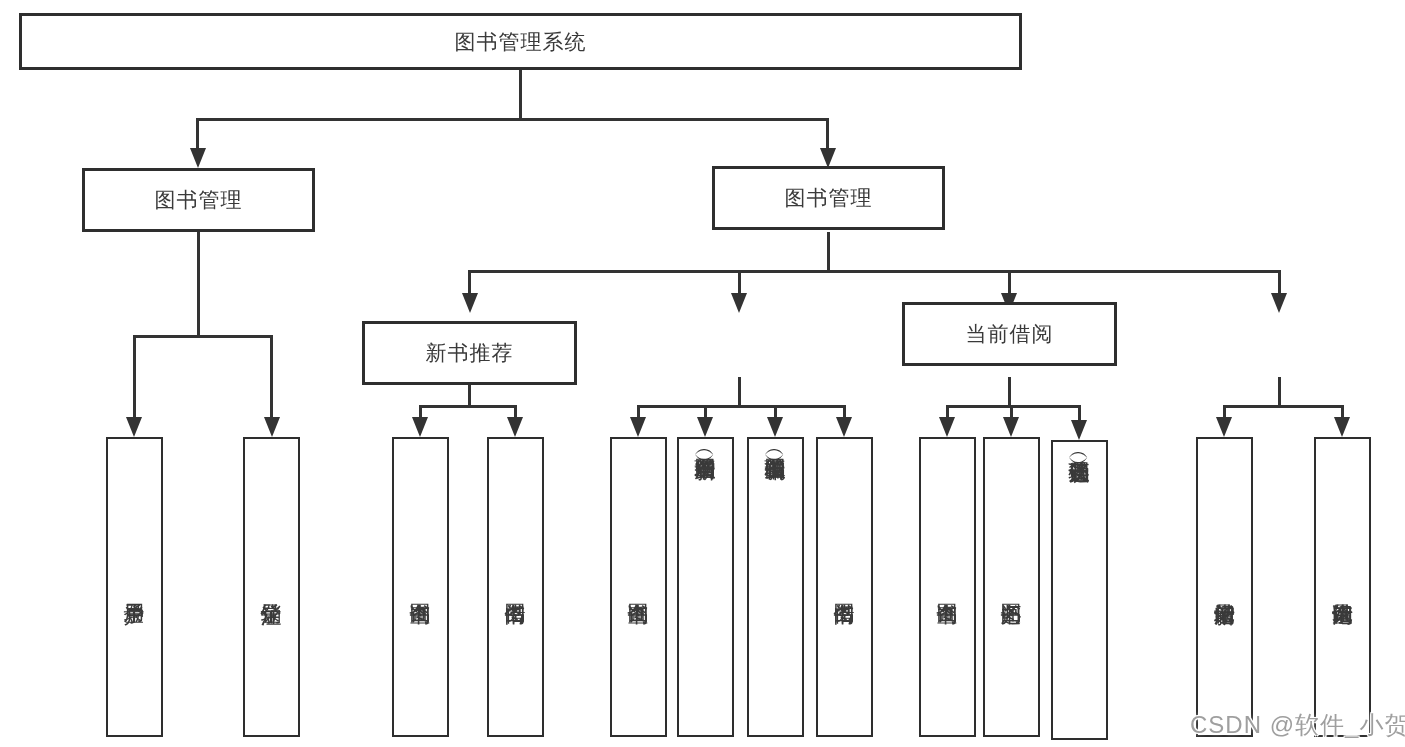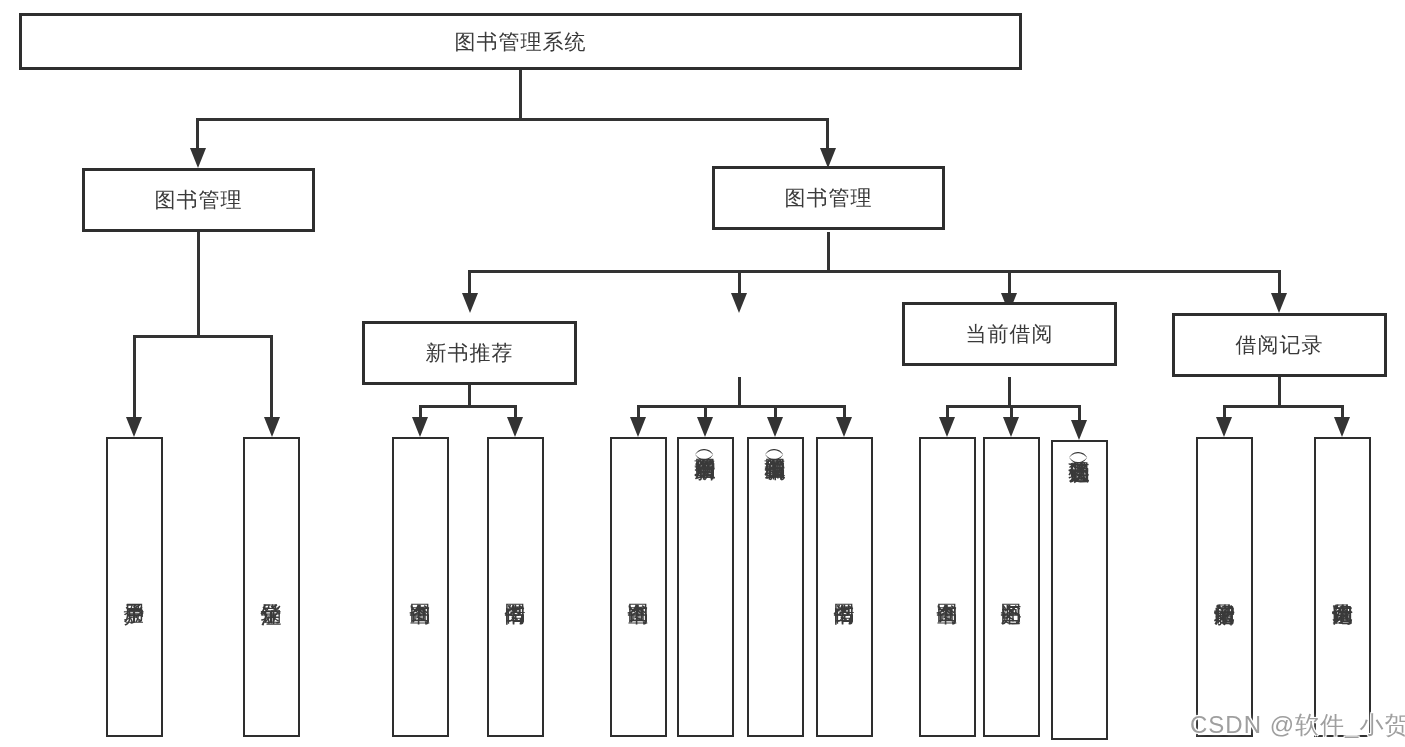--- a/index.html
+++ b/index.html
@@ -104,23 +104,20 @@
   <div class="tri" style="left:1001px;top:293px;"></div>
   <div class="vline" style="left:1278px;top:270px;height:25px;"></div>
   <div class="tri" style="left:1271px;top:293px;"></div>
 
   <div class="box" style="left:362px;top:313px;width:215px;height:64px;margin-top:8px;">
     <span>新书推荐</span>
   </div>
   <div class="box" style="left:902px;top:302px;width:215px;height:64px;">
     <span>当前借阅</span>
   </div>
-  <div class="box" style="left:1172px;top:313px;width:215px;height:64px;">
-    <span>借阅记录</span>
-  </div>
 
   <div class="vline" style="left:197px;top:232px;height:106px;"></div>
   <div class="hline" style="left:133px;top:335px;width:140px;"></div>
   <div class="vline" style="left:133px;top:335px;height:84px;"></div>
   <div class="tri" style="left:126px;top:417px;"></div>
   <div class="vline" style="left:270px;top:335px;height:84px;"></div>
   <div class="tri" style="left:264px;top:417px;"></div>
 
   <div class="vline" style="left:468px;top:377px;height:31px;"></div>
   <div class="hline" style="left:419px;top:405px;width:98px;"></div>

